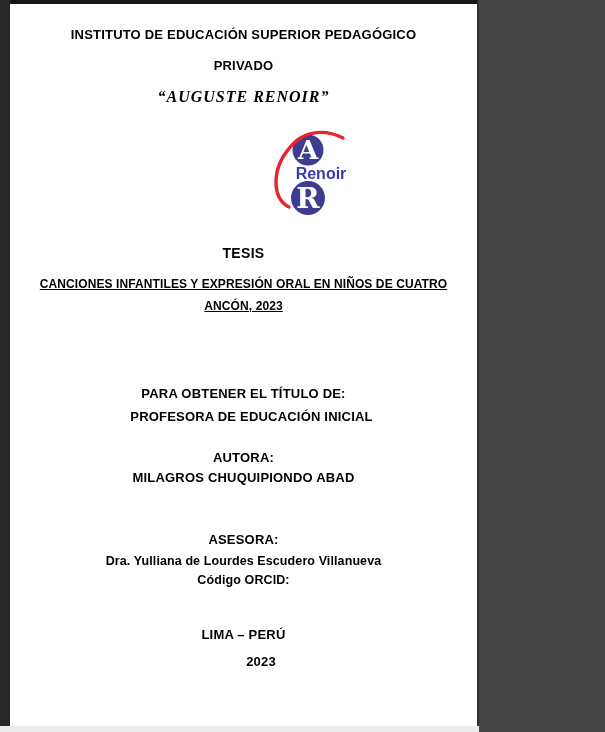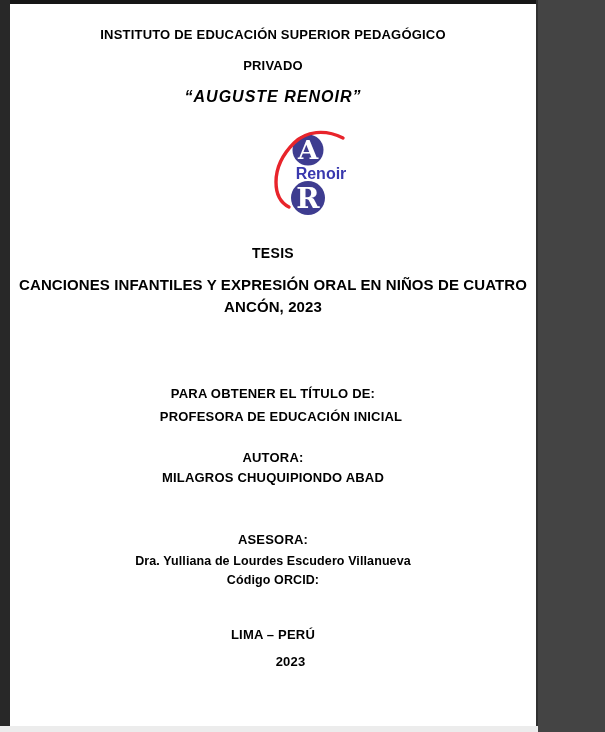--- a/index.html
+++ b/index.html
@@ -1,18 +1,18 @@
 <!DOCTYPE html>
 <html><head>
 <meta charset="utf-8">
 <style>
   html, body { margin: 0; padding: 0; background: #444; }
   .screen {
     position: relative;
-    width: 538px;
+    width: 479px;
     height: 732px;
     background: #ffffff;
     overflow: hidden;
     font-family: "Liberation Sans", sans-serif;
   }
   
   .strip-top    { position: absolute; top: 0; left: 0; right: 0; height: 4px; background: #161616; }
   .strip-left   { position: absolute; top: 0; left: 0; width: 10px; bottom: 6px; background: #282828; }
   .strip-right  { position: absolute; top: 0; right: 0; width: 2px; bottom: 6px; background: #303030; }
   .strip-bottom { position: absolute; bottom: 0; left: 0; right: 0; height: 6px; background: #ececec; }
@@ -27,28 +27,28 @@
     position: absolute;
     left: 10px; right: 2px;
     text-align: center;
     color: #000;
     font-weight: bold;
   }
   .h13   { font-size: 13px;   line-height: 16px; letter-spacing: 0.2px; }
   .h14   { font-size: 14px;   line-height: 17px; letter-spacing: 0.3px; }
   .h12   { font-size: 12.5px; line-height: 16px; letter-spacing: 0.1px; }
   .script {
-    font-family: Liberation Sans, sans-serif;
+    font-family: Liberation Serif, serif;
     font-style: italic;
     font-weight: bold;
     font-size: 16px;
     line-height: 20px;
     letter-spacing: 1px;
   }
-  .title-block { line-height: 21.5px; font-size: 15px; letter-spacing: 0.1px; }
+  .title-block { line-height: 21.5px; font-size: 12px; letter-spacing: 0.1px; text-decoration: underline; }
 
   .logo-box {
     position: absolute;
     left: 255px; top: 118px;
     width: 115px; height: 105px;
   }
   .logo-box svg { display: block; width: 115px; height: 105px; }
 </style>
 </head>
 <body>

